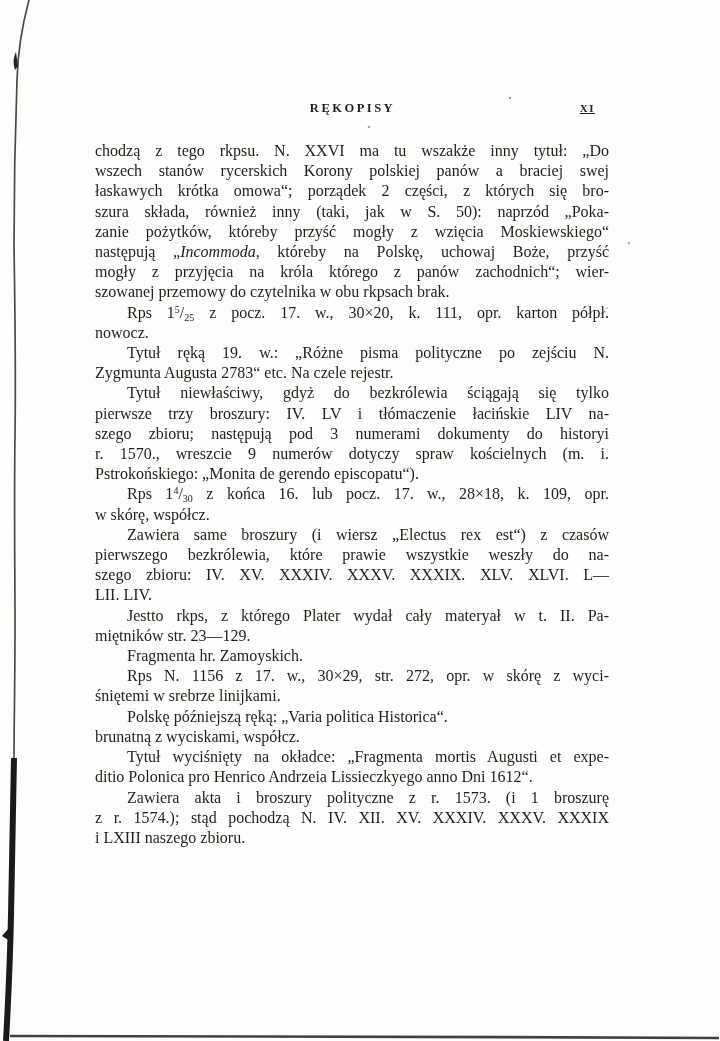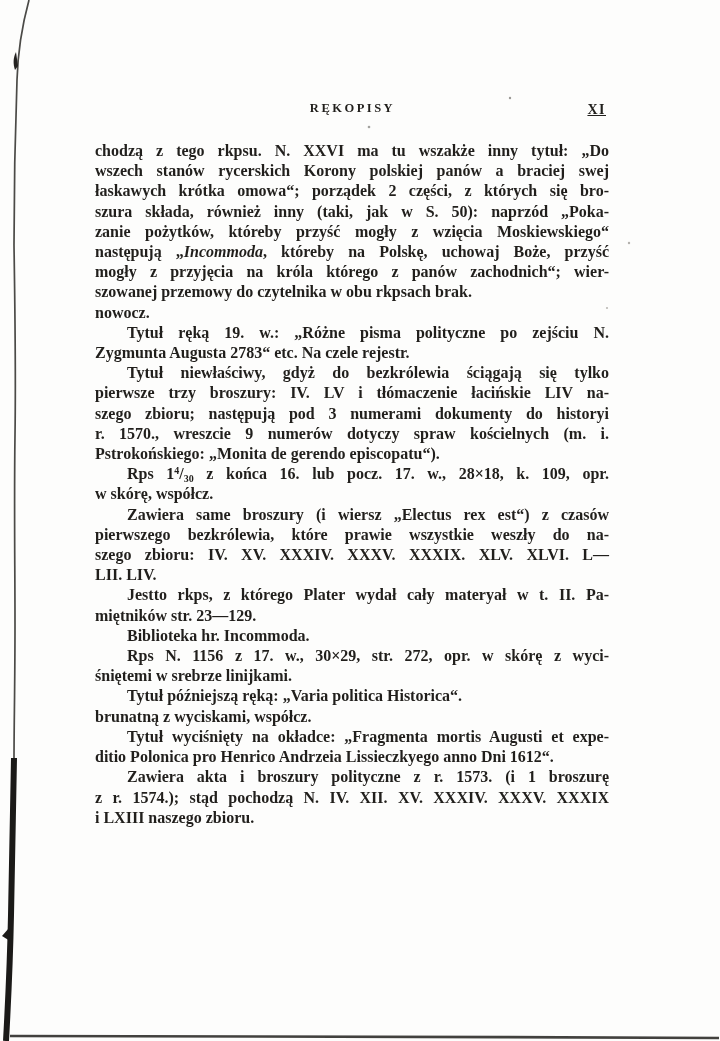--- a/index.html
+++ b/index.html
@@ -8,26 +8,26 @@
     background:#fdfdfc; overflow:hidden;
     font-family:"Liberation Serif","DejaVu Serif",serif;
     color:#211f1c;
   }
   .hdr { position:absolute; left:95px; top:101px; width:515px; height:20px; }
   .running-title {
     position:absolute; left:50%; transform:translateX(-50%); top:0;
     font-size:12.5px; font-weight:bold; letter-spacing:2.5px; white-space:nowrap;text-align:center;
   }
   .page-number {
-    position:absolute; right:4px; top:1px;
-    font-size:14px; font-weight:bold; letter-spacing:1.5px;text-decoration:underline;
+    position:absolute; right:15px; top:1px;
+    font-size:11px; font-weight:bold; letter-spacing:1.5px;text-decoration:underline;
   }
   .docbody {
     position:absolute; left:95px; top:141px; width:514px;
-    font-size:16px; line-height:20.2px;font-weight:bold;
+    font-size:16px; line-height:20.2px;
   }
   .para { margin:0; }
   .tline { text-align:justify; text-align-last:justify; }
   .tline.last { text-align-last:left; }
   .tline.indent { text-indent:32px; }
   .tline i { font-style:italic;margin-top:28px; }
   .tline sup { font-size:10px; line-height:0; vertical-align:5px; }
   .tline sub { font-size:10px; line-height:0; vertical-align:-3px; }
   .artifacts { position:absolute; left:0; top:0; pointer-events:none; }
 </style>
@@ -58,20 +58,21 @@
         <div class="tline"><span>chodzą z tego rkpsu. N. XXVI ma tu wszakże inny tytuł: „Do</span></div>
         <div class="tline"><span>wszech stanów rycerskich Korony polskiej panów a braciej swej</span></div>
         <div class="tline"><span>łaskawych krótka omowa“; porządek 2 części, z których się bro-</span></div>
         <div class="tline"><span>szura składa, również inny (taki, jak w S. 50): naprzód „Poka-</span></div>
         <div class="tline"><span>zanie pożytków, któreby przyść mogły z wzięcia Moskiewskiego“</span></div>
         <div class="tline"><span>następują „</span><i>Incommoda</i><span>, któreby na Polskę, uchowaj Boże, przyść</span></div>
         <div class="tline"><span>mogły z przyjęcia na króla którego z panów zachodnich“; wier-</span></div>
         <div class="tline last"><span>szowanej przemowy do czytelnika w obu rkpsach brak.</span></div>
       </div>
       <div class="para">
+        <div class="tline indent"><span>Rps 1</span><sup>5</sup><span>/</span><sub>25</sub><span> z pocz. 17. w., 30×20, k. 111, opr. karton półpł.</span></div>
         <div class="tline last"><span>nowocz.</span></div>
       </div>
       <div class="para">
         <div class="tline indent"><span>Tytuł ręką 19. w.: „Różne pisma polityczne po zejściu N.</span></div>
         <div class="tline last"><span>Zygmunta Augusta 2783“ etc. Na czele rejestr.</span></div>
       </div>
       <div class="para">
         <div class="tline indent"><span>Tytuł niewłaściwy, gdyż do bezkrólewia ściągają się tylko</span></div>
         <div class="tline"><span>pierwsze trzy broszury: IV. LV i tłómaczenie łacińskie LIV na-</span></div>
         <div class="tline"><span>szego zbioru; następują pod 3 numerami dokumenty do historyi</span></div>
@@ -86,28 +87,28 @@
         <div class="tline indent"><span>Zawiera same broszury (i wiersz „Electus rex est“) z czasów</span></div>
         <div class="tline"><span>pierwszego bezkrólewia, które prawie wszystkie weszły do na-</span></div>
         <div class="tline"><span>szego zbioru: IV. XV. XXXIV. XXXV. XXXIX. XLV. XLVI. L—</span></div>
         <div class="tline last"><span>LII. LIV.</span></div>
       </div>
       <div class="para">
         <div class="tline indent"><span>Jestto rkps, z którego Plater wydał cały materyał w t. II. Pa-</span></div>
         <div class="tline last"><span>miętników str. 23—129.</span></div>
       </div>
       <div class="para">
-        <div class="tline last indent"><span>Biblioteka hr. Incommoda.</span></div>
+        <div class="tline last indent"><span>Fragmenta hr. Zamoyskich.</span></div>
       </div>
       <div class="para">
         <div class="tline indent"><span>Rps N. 1156 z 17. w., 30×29, str. 272, opr. w skórę z wyci-</span></div>
         <div class="tline last"><span>śniętemi w srebrze linijkami.</span></div>
       </div>
       <div class="para">
-        <div class="tline last indent"><span>Tytuł późniejszą ręką: „Varia politica Historica“.</span></div>
+        <div class="tline last indent"><span>Polskę późniejszą ręką: „Varia politica Historica“.</span></div>
       </div>
       <div class="para">
         <div class="tline last"><span>brunatną z wyciskami, współcz.</span></div>
       </div>
       <div class="para">
         <div class="tline indent"><span>Tytuł wyciśnięty na okładce: „Fragmenta mortis Augusti et expe-</span></div>
         <div class="tline last"><span>ditio Polonica pro Henrico Andrzeia Lissieczkyego anno Dni 1612“.</span></div>
       </div>
       <div class="para">
         <div class="tline indent"><span>Zawiera akta i broszury polityczne z r. 1573. (i 1 broszurę</span></div>

